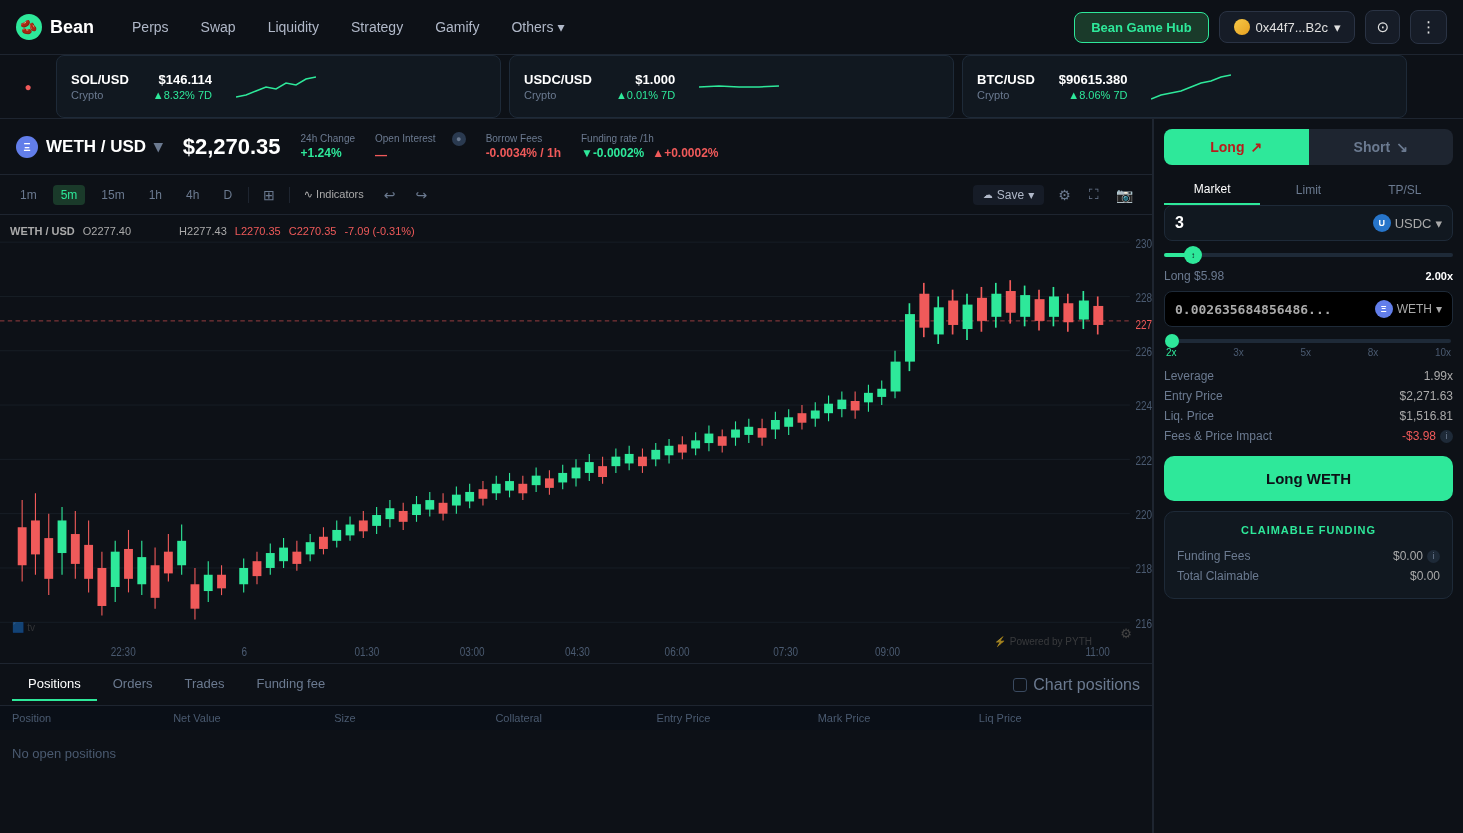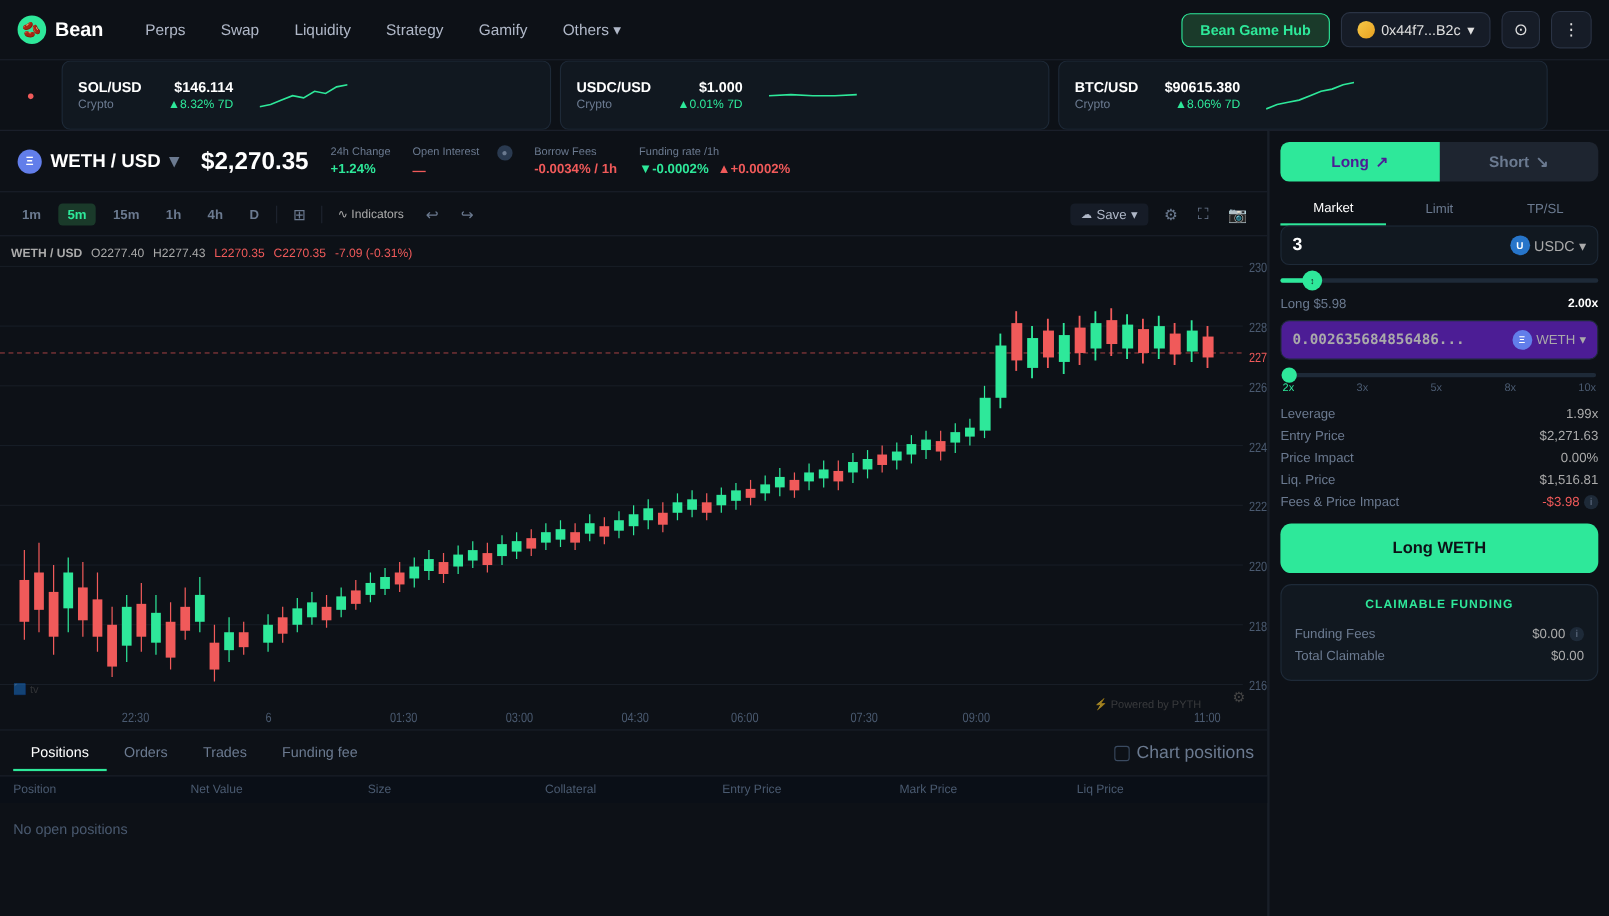--- a/index.html
+++ b/index.html
@@ -44,34 +44,34 @@
     .stat-group { display: flex; flex-direction: column; gap: 2px; }
     .stat-label { font-size: 10px; color: #6b7a90; }
     .stat-val { font-size: 12px; font-weight: 600; }
     .stat-green { color: #2ee89a; }
     .stat-red { color: #f05a5a; }
     .stat-info { display: flex; align-items: center; gap: 16px; }
     .info-dot { width: 14px; height: 14px; background: #2a3a50; border-radius: 50%; display: flex; align-items: center; justify-content: center; font-size: 9px; color: #6b7a90; }
 
     
     .chart-toolbar { display: flex; align-items: center; gap: 8px; padding: 6px 12px; border-bottom: 1px solid #1e2530; background: #0d1117; height: 40px; }
-    .tf-btn { padding: 3px 8px; border-radius: 4px; cursor: pointer; font-size: 12px; color: #6b7a90; border: none; background: transparent; font-weight: bold; }
+    .tf-btn { padding: 3px 8px; border-radius: 4px; cursor: pointer; font-size: 12px; color: #6b7a90; border: none; background: transparent; }
     .tf-btn.active { background: #1a3a2a; color: #2ee89a; }
     .tf-divider { width: 1px; height: 16px; background: #1e2530; }
     .toolbar-icon { padding: 3px 6px; cursor: pointer; color: #6b7a90; font-size: 14px; display: flex; align-items: center; }
     .save-btn { display: flex; align-items: center; gap: 4px; padding: 3px 10px; border-radius: 4px; background: #161c27; color: #b0b8c8; font-size: 12px; cursor: pointer; margin-left: auto; }
     .toolbar-right { display: flex; align-items: center; gap: 6px; }
     .toolbar-right-icon { padding: 3px 6px; cursor: pointer; color: #6b7a90; font-size: 14px; }
 
     
     .chart-area { flex: 1; background: #0d1117; position: relative; overflow: hidden; }
     .chart-ohlc { position: absolute; top: 10px; left: 10px; font-size: 11px; color: #888; display: flex; gap: 8px; }
     .ohlc-label { color: #aaa; font-weight: 600; }
     .ohlc-o { color: #aaa; }
-    .ohlc-h { color: #aaa; }
+    .ohlc-h { color: #aaa; margin-left: 40px; }
     .ohlc-l { color: #f05a5a; }
     .ohlc-c { color: #f05a5a; }
     .tradingview-badge { position: absolute; bottom: 30px; left: 12px; opacity: 0.5; font-size: 10px; color: #555; }
     .pyth-badge { position: absolute; bottom: 16px; right: 60px; opacity: 0.6; font-size: 10px; color: #555; display: flex; align-items: center; gap: 4px; }
     .chart-settings-icon { position: absolute; bottom: 22px; right: 20px; color: #444; cursor: pointer; }
 
     
     .bottom-section { height: 170px; border-top: 1px solid #1e2530; background: #0d1117; display: flex; flex-direction: column; }
     .bottom-tabs { display: flex; align-items: center; gap: 0; padding: 0 12px; border-bottom: 1px solid #1e2530; height: 42px; }
     .bottom-tab { padding: 8px 16px; cursor: pointer; font-size: 13px; color: #6b7a90; border-bottom: 2px solid transparent; font-weight: 500; }
@@ -82,21 +82,21 @@
     .th { flex: 1; font-size: 11px; color: #4a5a70; font-weight: 500; }
     .table-body { padding: 16px 12px; }
     .no-positions { font-size: 13px; color: #4a5a70; }
 
     
     .right-panel { width: 310px; background: #0d1117; border-left: 1px solid #1e2530; display: flex; flex-direction: column; overflow-y: auto; }
 
     
     .ls-toggle { display: flex; padding: 10px 10px 0; gap: 0; }
     .ls-btn { flex: 1; padding: 10px; border-radius: 8px; border: none; cursor: pointer; font-size: 14px; font-weight: 700; display: flex; align-items: center; justify-content: center; gap: 6px; }
-    .ls-btn.long { background: #2ee89a; color: #4c1d95; border-radius: 8px 0 0 8px; }
+    .ls-btn.long { background: #2ee89a; color: #b91c1c; border-radius: 8px 0 0 8px; }
     .ls-btn.short { background: #1e2530; color: #6b7a90; border-radius: 0 8px 8px 0; }
 
     
     .order-type-row { display: flex; padding: 10px 10px 0; gap: 0; }
     .ot-btn { flex: 1; padding: 7px; text-align: center; cursor: pointer; font-size: 12px; color: #6b7a90; border-bottom: 2px solid transparent; background: transparent; border: none; }
     .ot-btn.active { color: #fff; border-bottom: 2px solid #2ee89a; }
 
     
     .pay-row { display: flex; align-items: center; justify-content: space-between; padding: 10px 10px 4px; }
     .pay-label { font-size: 12px; color: #6b7a90; }
@@ -111,21 +111,21 @@
     .slider-track { width: 100%; height: 4px; background: #1e2a38; border-radius: 2px; position: relative; cursor: pointer; }
     .slider-fill { height: 4px; background: #2ee89a; border-radius: 2px; width: 10%; }
     .slider-thumb { width: 18px; height: 18px; background: #2ee89a; border-radius: 50%; position: absolute; top: -7px; left: 10%; transform: translateX(-50%); display: flex; align-items: center; justify-content: center; font-size: 8px; color: #0d1117; cursor: grab; }
 
     
     .long-info-row { display: flex; align-items: center; justify-content: space-between; padding: 4px 10px; }
     .long-label { font-size: 12px; color: #6b7a90; }
     .leverage-val { font-size: 11px; color: #fff; font-weight: 700; }
 
     
-    .receive-row { display: flex; align-items: center; background: #4c1d95; border: 1px solid #1e2a38; border-radius: 8px; margin: 4px 10px 8px; padding: 8px 10px; }
+    .receive-row { display: flex; align-items: center; background: #000000; border: 1px solid #1e2a38; border-radius: 8px; margin: 4px 10px 8px; padding: 8px 10px; }
     .receive-val { flex: 1; font-size: 13px; color: #aaa; font-weight: 600; font-family: monospace; }
     .weth-btn { display: flex; align-items: center; gap: 4px; color: #aaa; font-size: 12px; cursor: pointer; }
     .weth-icon { width: 18px; height: 18px; background: #627eea; border-radius: 50%; display: flex; align-items: center; justify-content: center; font-size: 9px; color: #fff; font-weight: 700; }
 
     
     .leverage-slider-row { padding: 4px 12px 4px; }
     .lev-track { width: 100%; height: 4px; background: #1e2a38; border-radius: 2px; position: relative; }
     .lev-fill { height: 4px; background: #2ee89a; border-radius: 2px; width: 2%; }
     .lev-thumb { width: 14px; height: 14px; background: #2ee89a; border-radius: 50%; position: absolute; top: -5px; left: 2%; transform: translateX(-50%); cursor: grab; }
     .lev-marks { display: flex; justify-content: space-between; padding: 4px 0; }
@@ -606,24 +606,20 @@
 
     <div class="stat-row">
       <span class="stat-key">Leverage</span>
       <span class="stat-value">1.99x</span>
     </div>
     <div class="stat-row">
       <span class="stat-key">Entry Price</span>
       <span class="stat-value">$2,271.63</span>
     </div>
     <div class="stat-row">
-      <span class="stat-key">Price Impact</span>
-      <span class="stat-value">0.00%</span>
-    </div>
-    <div class="stat-row">
       <span class="stat-key">Liq. Price</span>
       <span class="stat-value">$1,516.81</span>
     </div>
     <div class="stat-row">
       <span class="stat-key">Fees &amp; Price Impact</span>
       <span class="stat-value red with-info">
         <span>-$3.98</span>
         <div class="info-icon">i</div>
       </span>
     </div>

